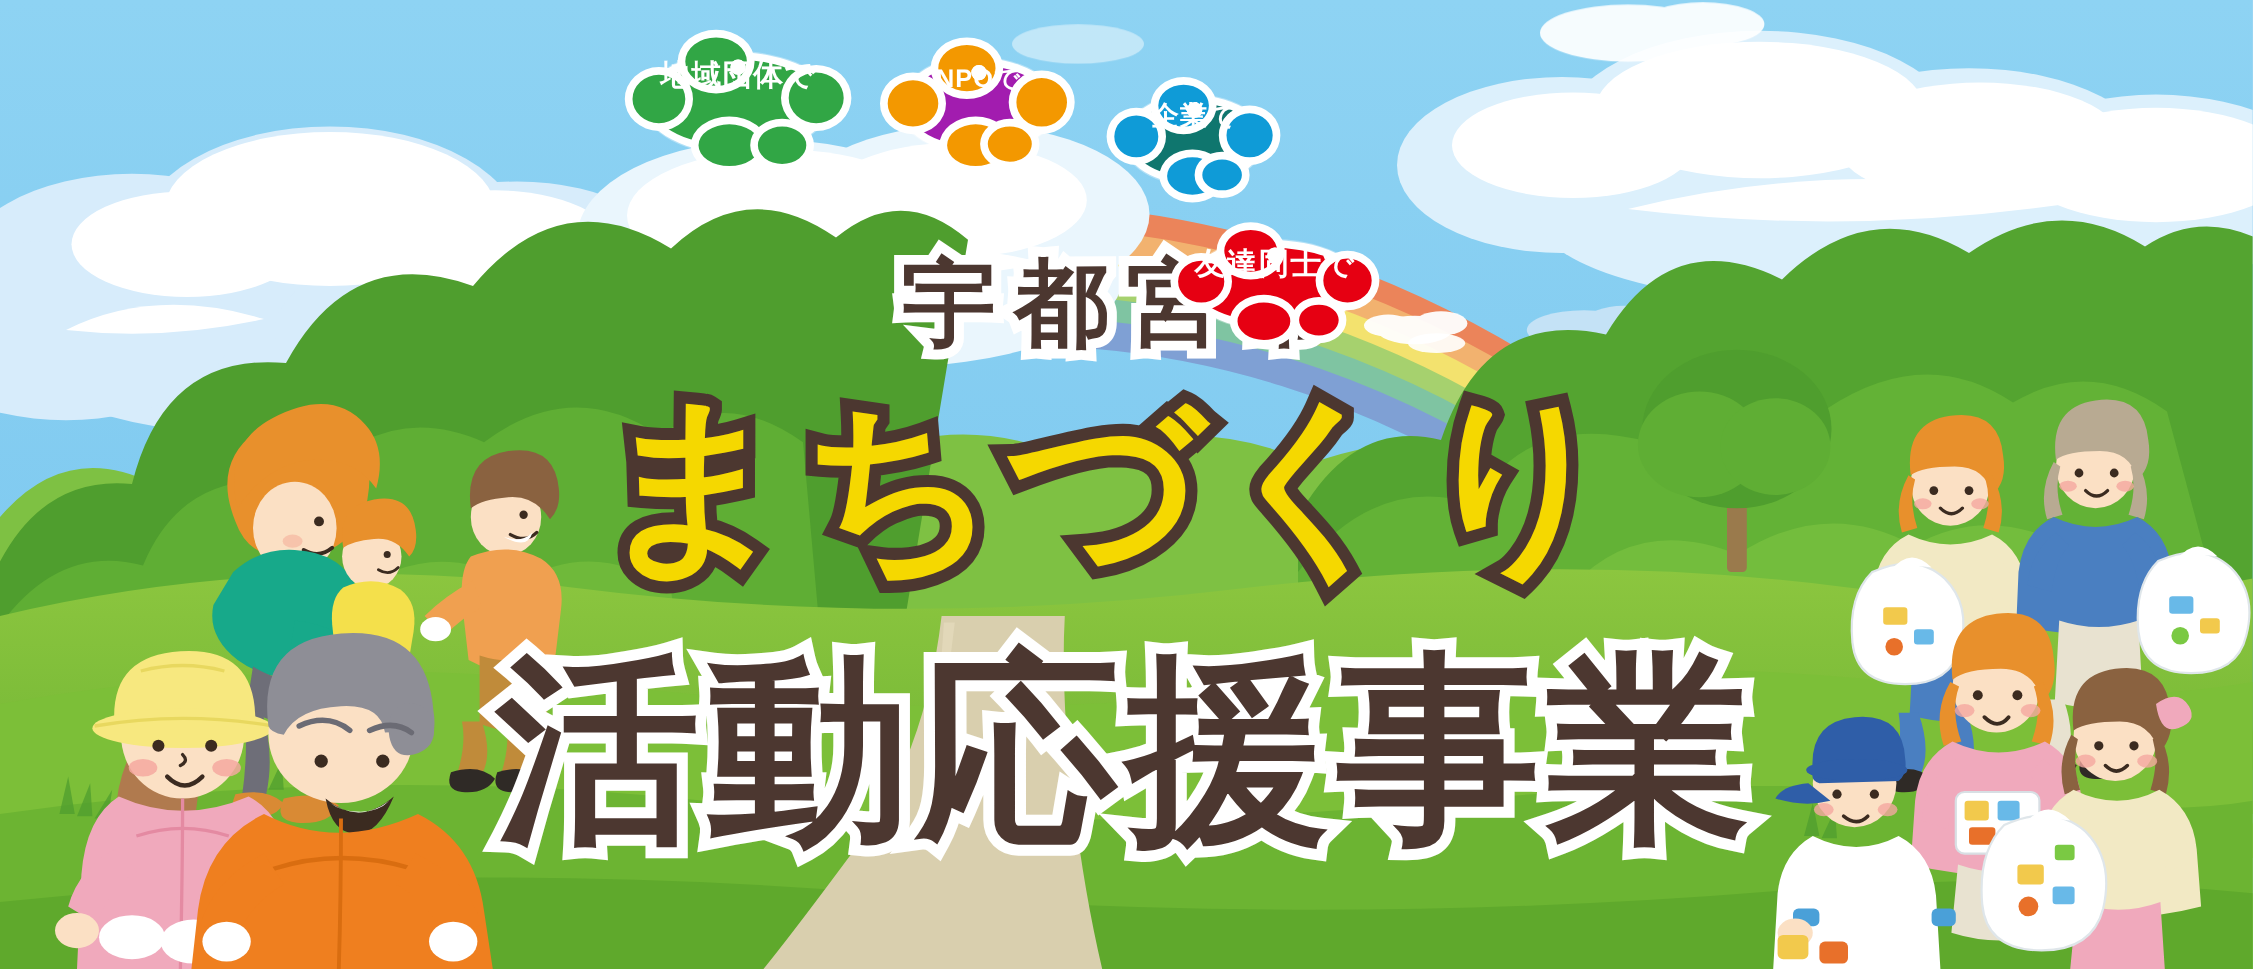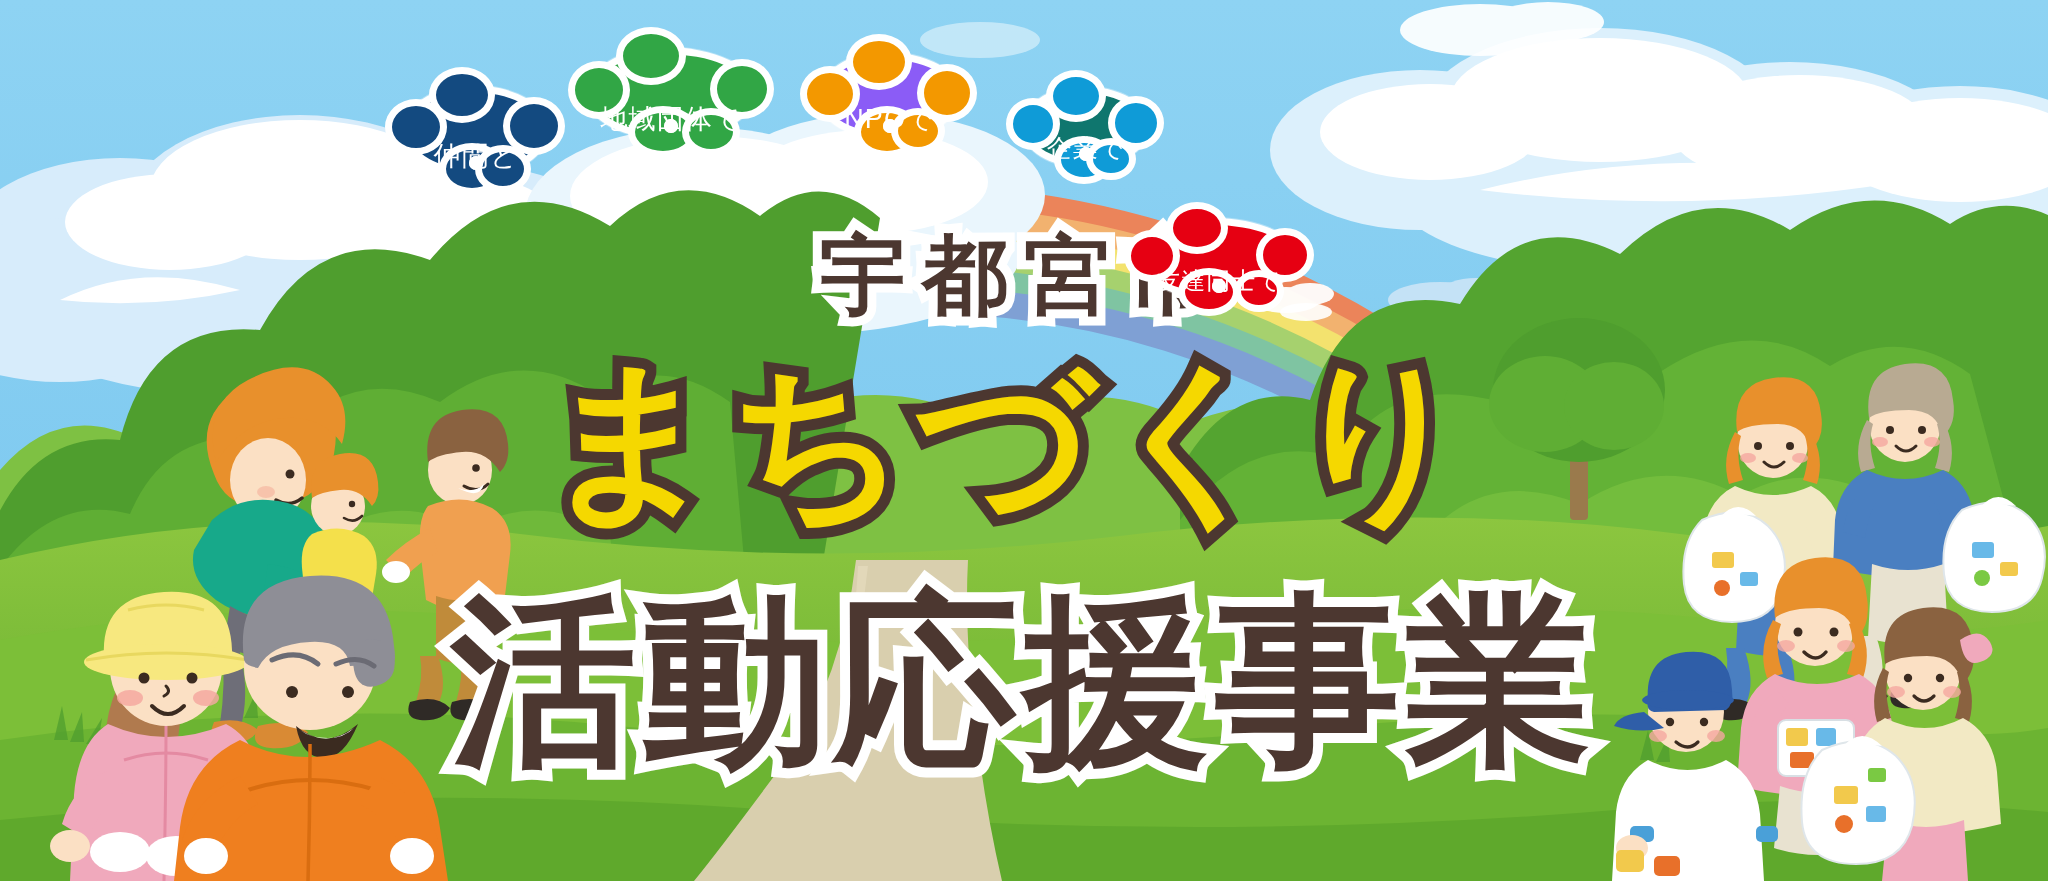--- a/index.html
+++ b/index.html
@@ -13,24 +13,24 @@
     width: 2048px; height: 881px;
     overflow: hidden;
     background: #7ec8ef;
   }
   #scene { position: absolute; inset: 0; width: 100%; height: 100%; }
 
   
   .bubble {
     position: absolute;
     display: flex;
-    align-items: flex-end;
+    align-items: flex-start;
     justify-content: center;
     color: #ffffff;
-    font-weight: 400;
+    font-weight: 700;
     letter-spacing: 0.04em;
     text-align: center;
     border-radius: 46% 54% 50% 50% / 52% 48% 52% 48%;
     border: 7px solid #ffffff;
     box-shadow: 0 0 0 1px rgba(255,255,255,0.35);
     line-height: 1.05;
     white-space: nowrap;
     z-index: 30;
   }
   .bubble::before,
@@ -46,23 +46,23 @@
   .lobes { position: absolute; inset: -7px; z-index: -2; }
   .lobe {
     position: absolute;
     border-radius: 50%;
     border: 7px solid #ffffff;
   }
 
   .b-1nin  { left: 383px; top: 186px;  width: 134px; height: 90px;  background: #3f7a2a; font-size: 27px; }
   .b-nakama{ left: 403px; top: 85px;   width: 146px; height: 92px;  background: #134a80; font-size: 27px; }
   .b-chiiki{ left: 586px; top: 47px;   width: 170px; height: 93px;  background: #31a645; font-size: 27px; }
-  .b-npo   { left: 818px; top: 52px;   width: 143px; height: 88px;  background: #8b5cf6; font-size: 27px; }
+  .b-npo   { left: 818px; top: 52px;   width: 143px; height: 88px;  background: #a21caf; font-size: 23px; }
   .b-kigyo { left: 1022px; top: 86px;  width: 128px; height: 82px;  background: #0f766e; font-size: 25px; }
-  .b-tomo  { left: 1140px; top: 218px; width: 158px; height: 82px;  background: #e60012; font-size: 24px; }
+  .b-tomo  { left: 1080px; top: 218px; width: 158px; height: 82px;  background: #e60012; font-size: 28px; }
 
   
   .sr { position:absolute; width:1px; height:1px; overflow:hidden; clip:rect(0 0 0 0); }
 </style>
 </head>
 <body>
 
 <div id="banner">
 
   <svg id="scene" viewBox="0 0 2048 881" preserveAspectRatio="none">
@@ -414,30 +414,20 @@
         <rect x="1756" y="826" width="22" height="16" rx="5" fill="#4aa0d8"></rect>
         <ellipse cx="1632" cy="848" rx="16" ry="13" fill="#fbe0c4"></ellipse>
         <rect x="1616" y="850" width="28" height="22" rx="5" fill="#f2c94c"></rect>
         <rect x="1654" y="856" width="26" height="20" rx="5" fill="#e8702a"></rect>
       </g>
 
     </g>
   </svg>
 
 
-  <div class="bubble b-nakama">
-    <span class="lobes">
-      <span class="lobe" style="left:-18px;top:14px;width:62px;height:56px;background:#134a80;"></span>
-      <span class="lobe" style="left:26px;top:-18px;width:66px;height:56px;background:#134a80;"></span>
-      <span class="lobe" style="right:-16px;top:12px;width:62px;height:58px;background:#134a80;"></span>
-      <span class="lobe" style="left:36px;bottom:-18px;width:66px;height:52px;background:#134a80;"></span>
-      <span class="lobe" style="right:18px;bottom:-16px;width:56px;height:48px;background:#134a80;"></span>
-    </span>
-    <span data-bind="bubbles.1.label">仲間と</span>
-  </div>
 
   <div class="bubble b-chiiki">
     <span class="lobes">
       <span class="lobe" style="left:-18px;top:14px;width:62px;height:58px;background:#31a645;"></span>
       <span class="lobe" style="left:30px;top:-20px;width:70px;height:58px;background:#31a645;"></span>
       <span class="lobe" style="right:-18px;top:12px;width:64px;height:60px;background:#31a645;"></span>
       <span class="lobe" style="left:42px;bottom:-18px;width:70px;height:52px;background:#31a645;"></span>
       <span class="lobe" style="right:16px;bottom:-16px;width:58px;height:48px;background:#31a645;"></span>
     </span>
     <span data-bind="bubbles.2.label">地域団体で</span>

